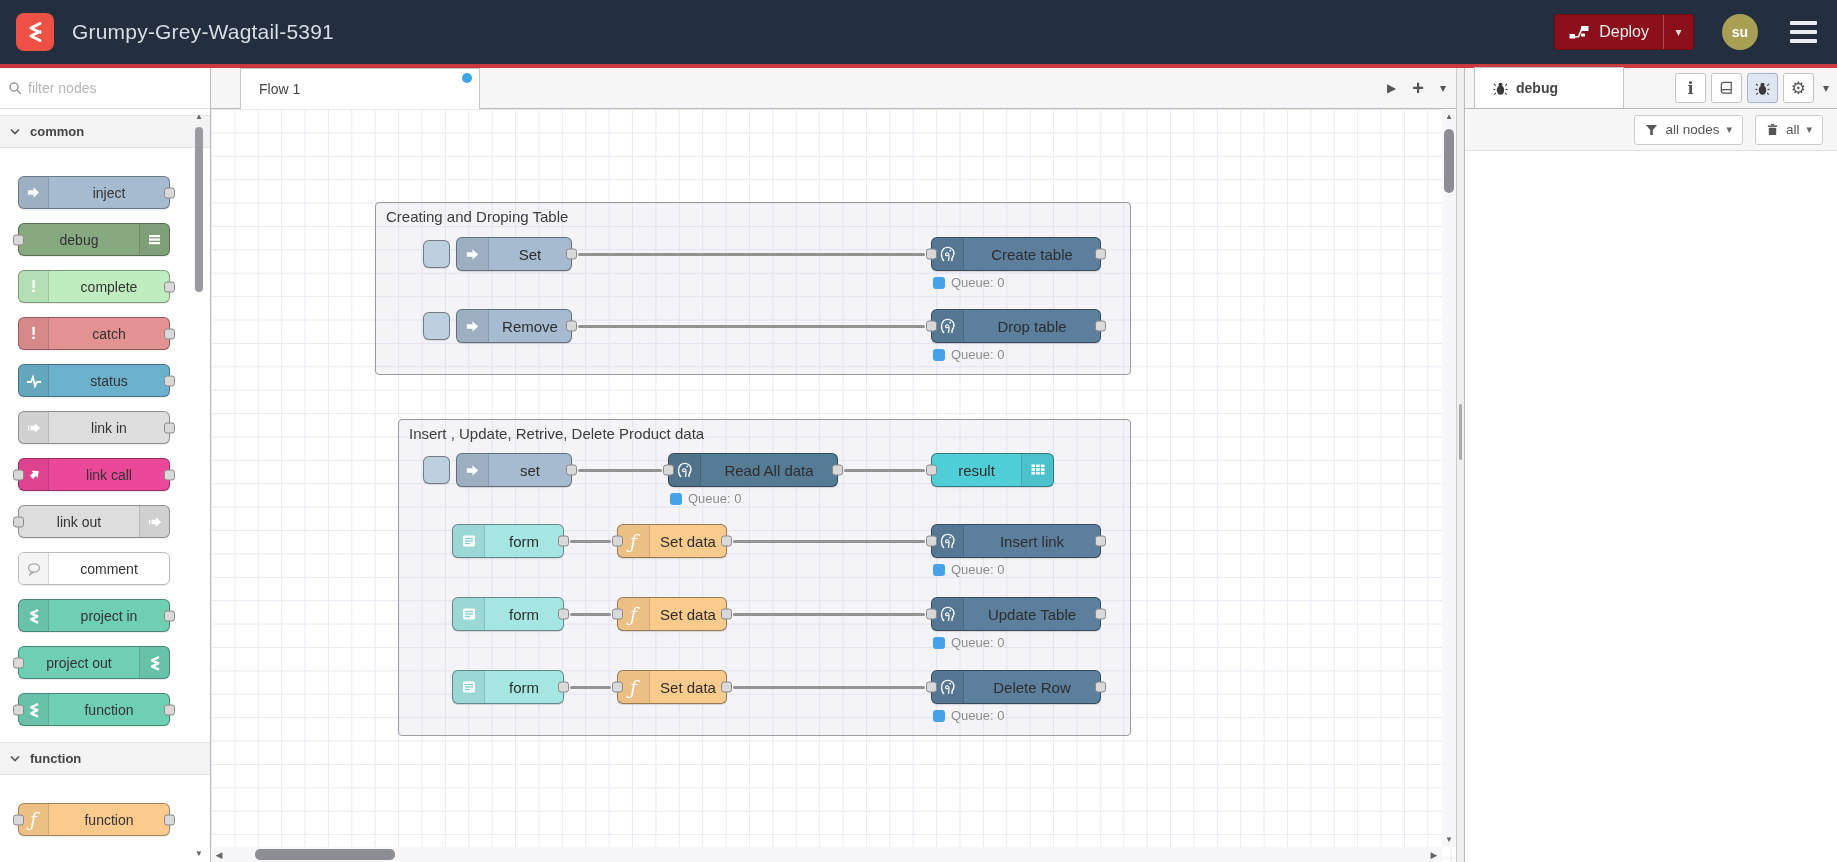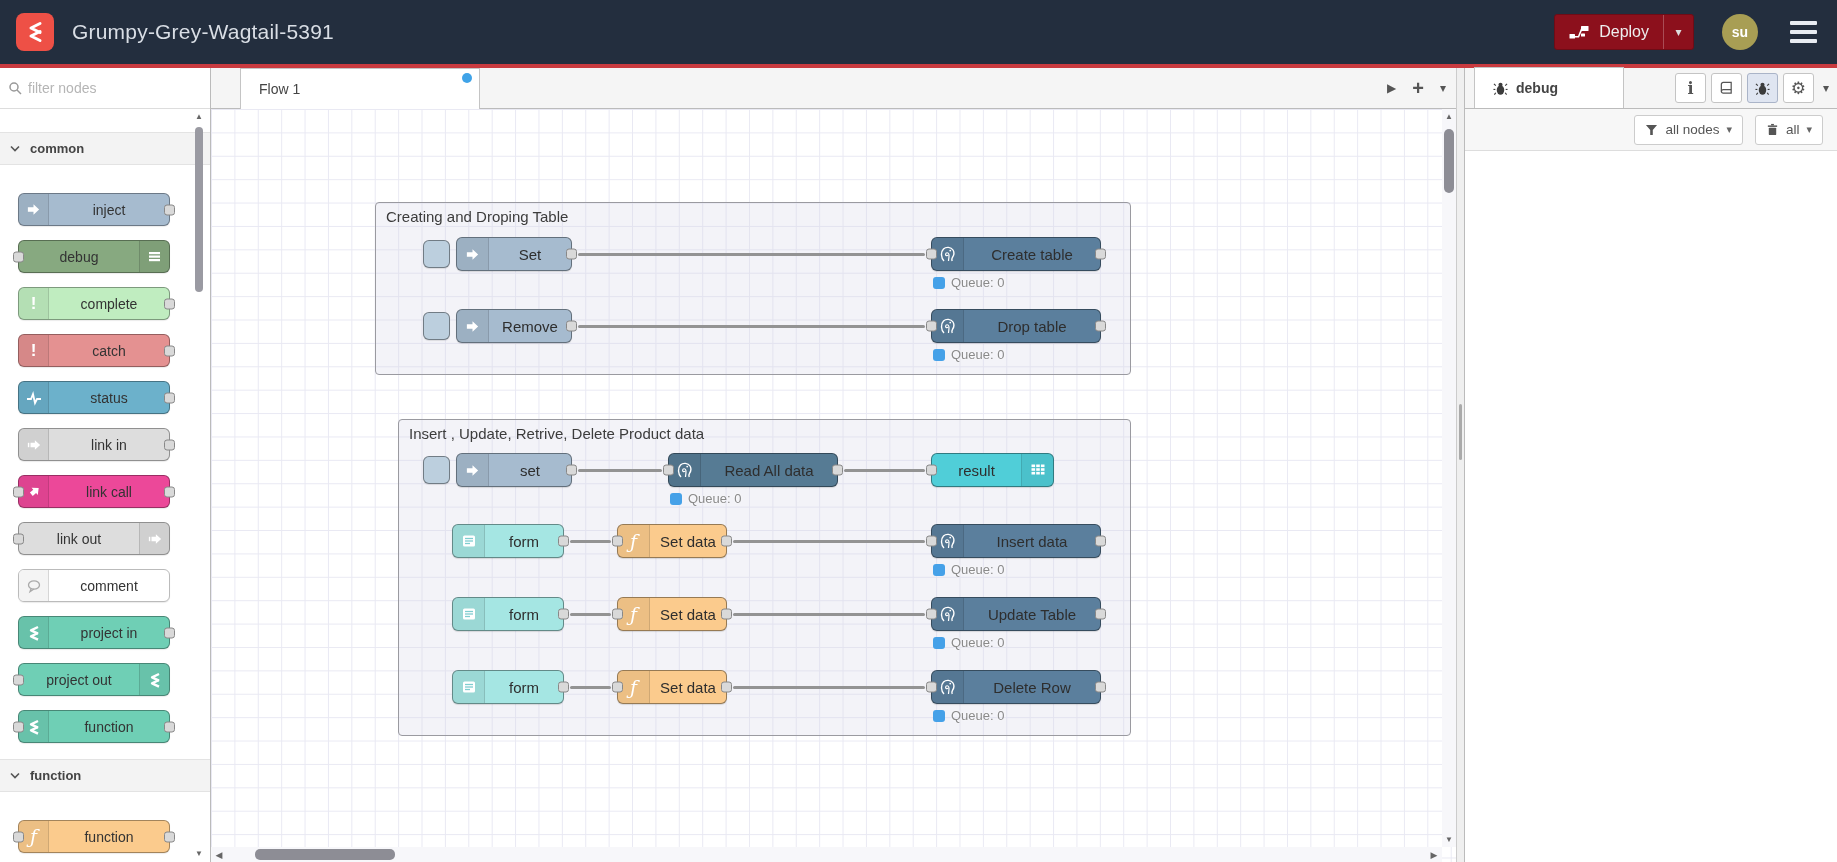--- a/index.html
+++ b/index.html
@@ -19,21 +19,21 @@
   .hamburger div{width:27px;height:4px;background:#e8ecf2;border-radius:1px}
   .red-line{height:4px;background:#c93a3f;flex:0 0 auto}
   
   .main{flex:1;display:flex;min-height:0}
   
   .palette{width:211px;flex:0 0 auto;border-right:1px solid #bbb;display:flex;flex-direction:column;background:#fff;position:relative}
   .palette-search{height:41px;border-bottom:1px solid #ddd;display:flex;align-items:center;padding:0 8px;flex:0 0 auto}
   .palette-search input{border:none;outline:none;font-size:14px;color:#555;margin-left:6px;width:150px;background:transparent}
   .palette-search input::placeholder{color:#b5b5b5}
   .palette-body{flex:1;position:relative;overflow:hidden}
-  .pal-cat-header{height:33px;background:#f3f3f3;border-top:1px solid #e3e3e3;border-bottom:1px solid #e3e3e3;display:flex;align-items:center;padding:0 10px;margin-top:23px;cursor:pointer}
+  .pal-cat-header{height:33px;background:#f3f3f3;border-top:1px solid #e3e3e3;border-bottom:1px solid #e3e3e3;display:flex;align-items:center;padding:0 10px;margin-top:6px;cursor:pointer}
   .pal-cat-header .cat-label{font-size:13px;font-weight:bold;color:#444;margin-left:10px}
   .pal-nodes{padding:28px 0 2px}
   .pnode{position:relative;width:152px;height:33px;margin:0 0 14px 18px;border:1px solid rgba(0,0,0,.35);border-radius:6px;display:flex;align-items:center;cursor:grab;box-shadow:0 1px 1px rgba(0,0,0,.08)}
   .pnode .nlabel{flex:1;text-align:center;font-size:14px;color:#333;padding:0 4px;white-space:nowrap}
   .icon-sec{width:30px;height:100%;display:flex;align-items:center;justify-content:center;background:rgba(0,0,0,.06)}
   .icon-sec.left{border-right:1px solid rgba(0,0,0,.12);border-radius:5px 0 0 5px}
   .icon-sec.right{border-left:1px solid rgba(0,0,0,.12);border-radius:0 5px 5px 0;order:2}
   .bang{color:#fff;font-weight:bold;font-size:17px}
   .fchar{font-family:"DejaVu Serif",serif;font-style:italic;color:#fff;font-size:19px;line-height:1}
   .port{position:absolute;width:11px;height:11px;background:#d9d9d9;border:1px solid #888;border-radius:3px;top:50%;transform:translateY(-50%)}
@@ -461,21 +461,21 @@
         <div class="wire" style="left:522px;top:430.5px;width:192px"></div>
         <div class="fnode" style="left:720px;top:415px;width:170px;background:#5b7f9d">
           <span class="port pin"></span>
           <span class="icon-sec left">
               <svg width="20" height="20" viewBox="0 0 20 20">
                 <path d="M6 17 C3 14 2.5 8 5.5 5 C8 2.6 13 2.8 15 6 C16.4 8.3 16 11 14.6 13.2 C13.8 14.5 13.6 15.8 14.2 17" stroke="#fff" fill="none" stroke-width="1.4"></path>
                 <path d="M10.5 17 C10.5 14.5 11.5 12.5 10.8 10.2 C10.2 8.2 7.8 8.4 7.6 10.2 C7.45 11.8 9.2 12.2 9.9 11" stroke="#fff" fill="none" stroke-width="1.2"></path>
                 <circle cx="12.2" cy="6.6" r="0.9" fill="#fff"></circle>
               </svg>
             </span>
-          <span class="nlabel">Insert data</span>
+          <span class="nlabel">Insert link</span>
           <span class="port pout"></span>
         </div>
         <div class="nstatus" style="left:722px;top:453px">
           <span class="sdot"></span>
           <span>Queue: 0</span>
         </div>
 
         <div class="fnode" style="left:241px;top:488px;width:112px;background:#a5e6e3">
           <span class="icon-sec left">
               <svg width="16" height="16" viewBox="0 0 16 16">

